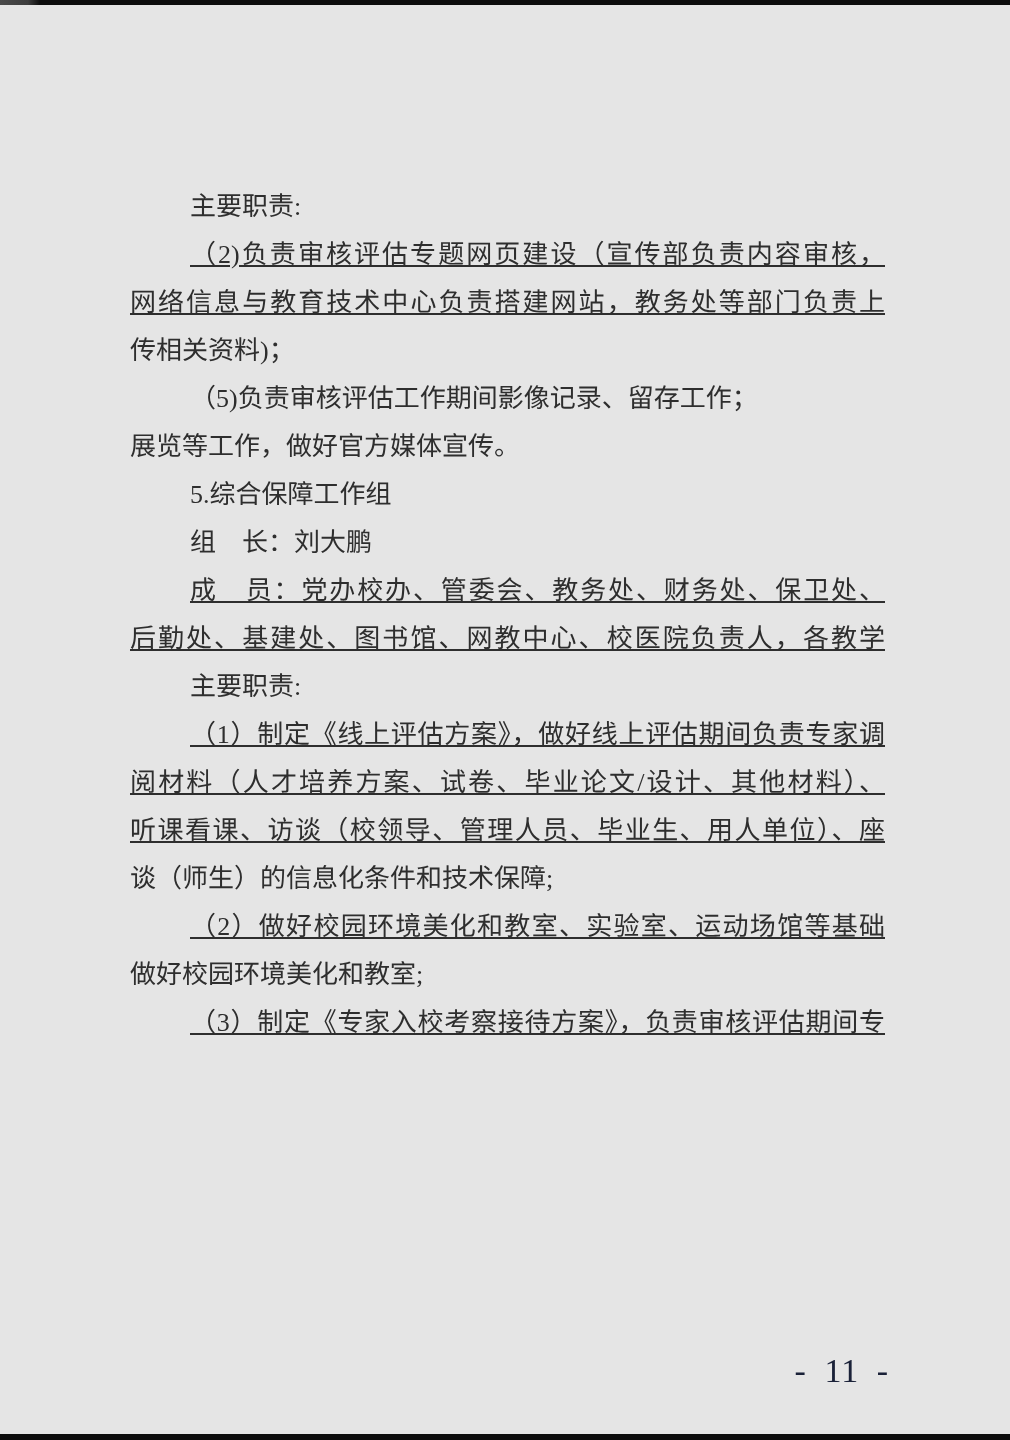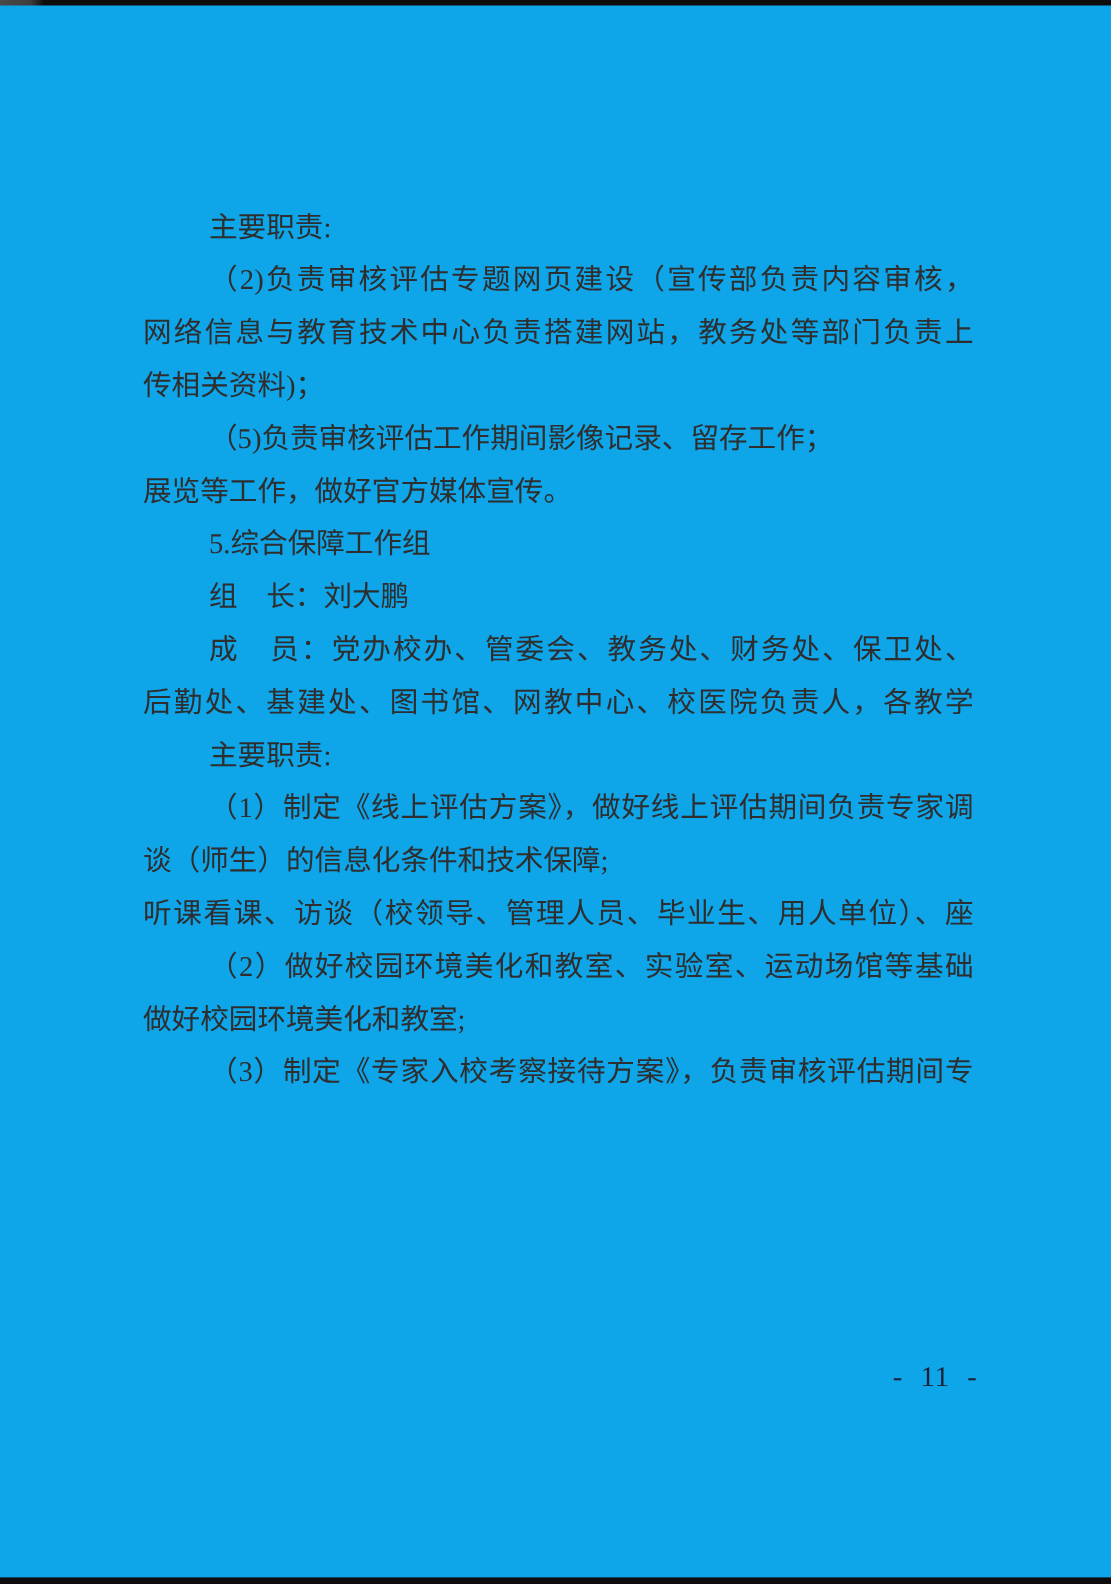--- a/index.html
+++ b/index.html
@@ -5,21 +5,21 @@
 <style>
   html, body {
     margin: 0;
     padding: 0;
     background: #ffffff;
   }
   .page {
     position: relative;
     width: 1010px;
     height: 1440px;
-    background: #0ea5e9;
+    background: #e5e5e5;
     overflow: hidden;
     font-family: "Liberation Serif", "DejaVu Serif", serif;
   }
   .scan-edge {
     position: absolute;
     left: 0;
     right: 0;
     height: 5px;
   }
   .scan-edge.top {
@@ -44,27 +44,28 @@
     color: var(--text-color, #2e2e2e);
     overflow: hidden;
     text-align: left;
   }
   .line.indent {
     padding-left: 60px;
   }
   .line.justify {
     text-align: justify;
     text-align-last: justify;
+    text-decoration: underline;
     -moz-text-align-last: justify;
   }
   .footer {
     position: absolute;
-    top: 1237px;
+    top: 1352px;
     right: 121px;
-    font-size: 26px;
+    font-size: 34px;
     letter-spacing: 1px;
     word-spacing: 8px;
     color: var(--pagenum-color, #1a2138);
   }
 </style>
 </head>
 <body>
 
 <div class="page">
   <div class="scan-edge top"></div>
@@ -74,21 +75,22 @@
       <div class="line justify">网络信息与教育技术中心负责搭建网站，教务处等部门负责上</div>
       <div class="line">传相关资料)；</div>
       <div class="line indent">（5)负责审核评估工作期间影像记录、留存工作；</div>
       <div class="line">展览等工作，做好官方媒体宣传。</div>
       <div class="line indent">5.综合保障工作组</div>
       <div class="line indent">组　长：刘大鹏</div>
       <div class="line indent justify">成　员：党办校办、管委会、教务处、财务处、保卫处、</div>
       <div class="line justify">后勤处、基建处、图书馆、网教中心、校医院负责人，各教学</div>
       <div class="line indent">主要职责:</div>
       <div class="line indent justify">（1）制定《线上评估方案》，做好线上评估期间负责专家调</div>
+      <div class="line justify">阅材料（人才培养方案、试卷、毕业论文/设计、其他材料）、</div>
+      <div class="line justify">听课看课、访谈（校领导、管理人员、毕业生、用人单位）、座</div>
       <div class="line">谈（师生）的信息化条件和技术保障;</div>
-      <div class="line justify">听课看课、访谈（校领导、管理人员、毕业生、用人单位）、座</div>
       <div class="line indent justify">（2）做好校园环境美化和教室、实验室、运动场馆等基础</div>
       <div class="line">做好校园环境美化和教室;</div>
       <div class="line indent justify">（3）制定《专家入校考察接待方案》，负责审核评估期间专</div>
     </div>
   <div class="footer">- 11 -</div>
   <div class="scan-edge bottom"></div>
 </div>
 
 </body></html>

